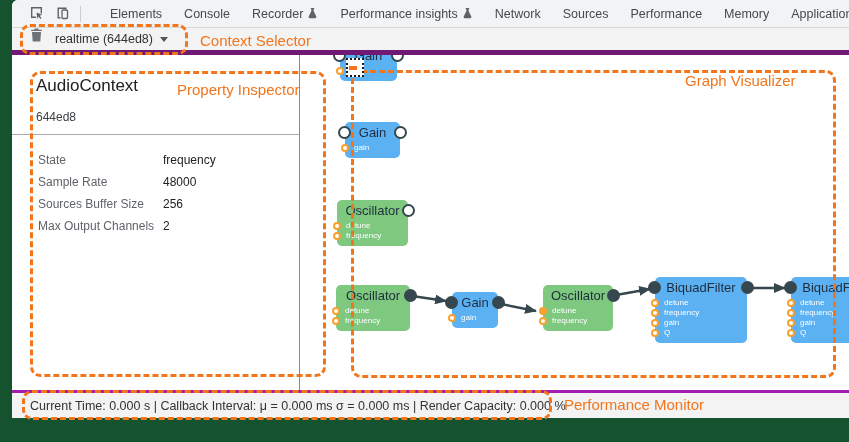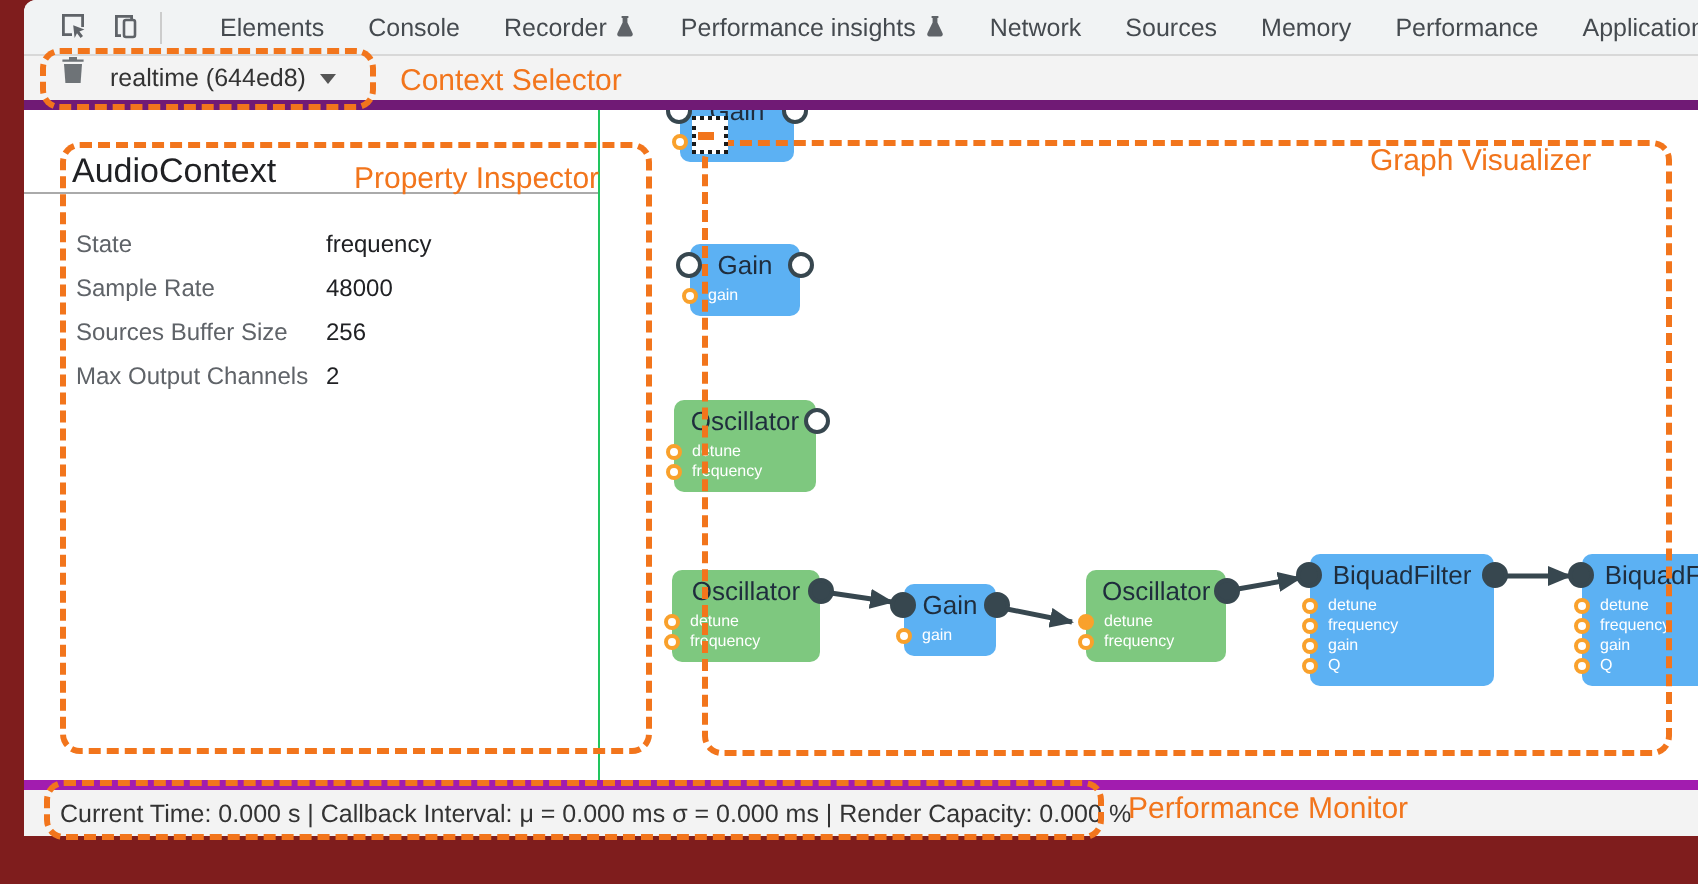--- a/index.html
+++ b/index.html
@@ -1,17 +1,17 @@
 <!DOCTYPE html>
 <html><head>
 <meta charset="utf-8">
 <style>
   * { margin:0; padding:0; box-sizing:border-box; }
   body { font-family:"Liberation Sans", sans-serif; background:#222; }
-  .stage { position:relative; width:849px; height:442px; background:#7f1d1d; overflow:hidden; }
+  .stage { position:relative; width:849px; height:442px; background:#14532d; overflow:hidden; }
 
   
   .content { position:absolute; left:12px; top:0; width:837px; height:418px;
              background:#fff; border-top-left-radius:6px; overflow:hidden;
              display:flex; flex-direction:column; }
 
   
   .tabbar { height:28px; background:#f1f3f4; border-bottom:1px solid #d8d8d8;
             display:flex; align-items:center; flex:0 0 auto; white-space:nowrap; }
   .tb-icons { display:flex; align-items:center; margin-left:14px; }
@@ -58,21 +58,21 @@
   .pcircle { position:absolute; left:-4px; top:1px; width:8px; height:8px; border-radius:50%;
              border:2px solid #f9a12c; background:#fff; }
   .pcircle.pfilled { background:#f9a12c; }
   .port { position:absolute; top:4px; width:13px; height:13px; border-radius:50%;
           border:2.5px solid #37474f; background:#fff; }
   .port.pleft  { left:-7px; }
   .port.pright { right:-7px; }
   .port.pfill  { background:#37474f; }
 
   
-  .perfbar { height:28px; background:#f3f3f3; border-top:5px solid #a21caf;
+  .perfbar { height:28px; background:#f3f3f3; border-top:3px solid #a21caf;
              display:flex; align-items:center; flex:0 0 auto; }
   .perf-text { font-size:12.5px; color:#333; margin-left:18px; white-space:nowrap; }
 
   
   .anno-box { position:absolute; border:3px dashed #f2751c; border-radius:10px; z-index:40; pointer-events:none; }
   .anno-label { position:absolute; font-size:15px; font-weight:normal; color:#f2751c; z-index:41;
                 white-space:nowrap; pointer-events:none; }
   .anno-marker { position:absolute; left:346px; top:58px; width:18px; height:19px;
                  border:2px dotted #1a1a1a; background:#fff; z-index:42; pointer-events:none; }
   .anno-marker::after { content:""; position:absolute; left:1px; top:6px; width:8px; height:4px; background:#f2751c; }
@@ -130,24 +130,24 @@
                 <path d="M3.8 1h3.4v1h-.5v2.3l2.6 5.3c.35.75-.2 1.6-1 1.6H2.7c-.8 0-1.35-.85-1-1.6l2.6-5.3V2h-.5z" fill="#5f6368"></path>
               </svg></span>
           </div>
           <div class="tab">
             <span>Network</span>
           </div>
           <div class="tab">
             <span>Sources</span>
           </div>
           <div class="tab">
+            <span>Performance</span>
+          </div>
+          <div class="tab">
             <span>Memory</span>
-          </div>
-          <div class="tab">
-            <span>Performance</span>
           </div>
           <div class="tab">
             <span>Application</span>
           </div>
         </div>
     </div>
 
     <div class="ctx-toolbar">
       <button class="trash-btn">
         <span>
@@ -159,20 +159,21 @@
       </button>
       <div class="ctx-select">
         <span>realtime (644ed8)</span>
         <span class="caret"></span>
       </div>
     </div>
 
     <div class="main">
       <div class="left-panel">
         <div class="pi-title">AudioContext</div>
+        <div class="pi-id">644ed8</div>
         <div class="pi-divider"></div>
         <div class="pi-rows">
             <div class="pi-row">
               <span class="pi-label">State</span>
               <span class="pi-value">frequency</span>
             </div>
             <div class="pi-row">
               <span class="pi-label">Sample Rate</span>
               <span class="pi-value">48000</span>
             </div>

